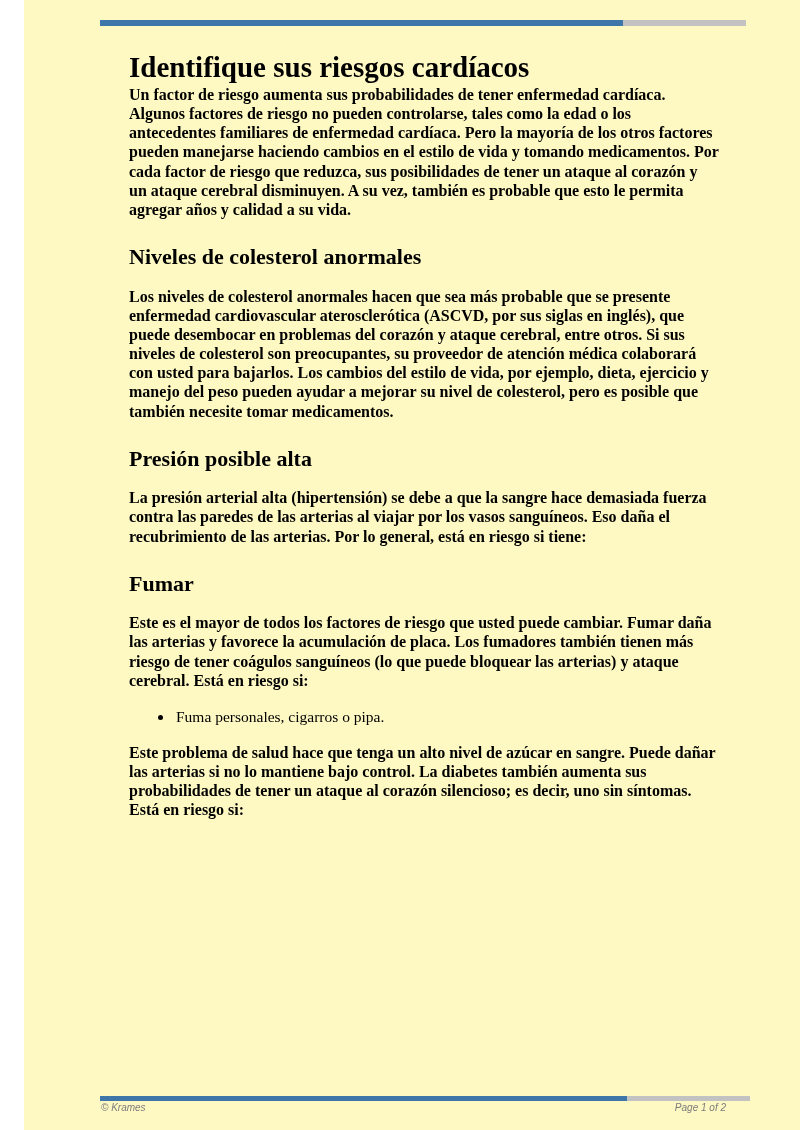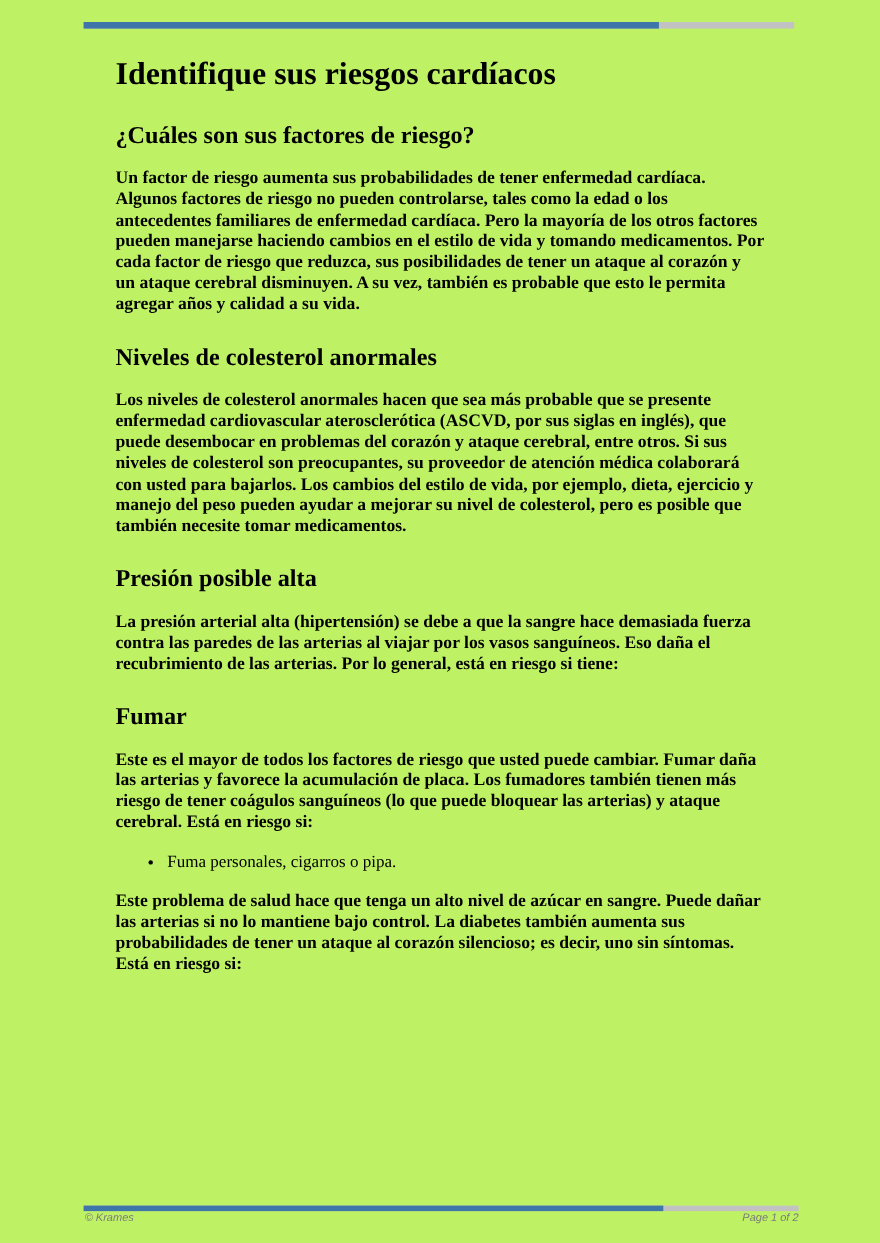--- a/index.html
+++ b/index.html
@@ -12,21 +12,22 @@
     width: 800px;
     height: 1130px;
     position: relative;
     overflow: hidden;
     font-family: "Liberation Serif", serif;
     color: #000000;
   }
   .page {
     position: absolute;
     inset: 0;
-    background: #bef264;
+    background: #fef9c3;
+    margin-left: 24px;
   }
   
   .top-bar {
     position: absolute;
     top: 20px;
     left: 76px;
     width: 646px;
     height: 6px;
     background: var(--bar-gray, #c2c2c2);
   }
@@ -101,21 +102,20 @@
 
   <div class="top-bar">
     <div class="bar-fill"></div>
   </div>
 
   <div class="content">
 
     <h1>Identifique sus riesgos cardíacos</h1>
 
     <section>
-      <h2>¿Cuáles son sus factores de riesgo?</h2>
       <p>Un factor de riesgo aumenta sus probabilidades de tener enfermedad cardíaca. Algunos factores de riesgo no pueden controlarse, tales como la edad o los antecedentes familiares de enfermedad cardíaca. Pero la mayoría de los otros factores pueden manejarse haciendo cambios en el estilo de vida y tomando medicamentos. Por cada factor de riesgo que reduzca, sus posibilidades de tener un ataque al corazón y un ataque cerebral disminuyen. A su vez, también es probable que esto le permita agregar años y calidad a su vida.</p>
     </section>
 
 
     <section>
       <h2>Niveles de colesterol anormales</h2>
       <p>Los niveles de colesterol anormales hacen que sea más probable que se presente enfermedad cardiovascular aterosclerótica (ASCVD, por sus siglas en inglés), que puede desembocar en problemas del corazón y ataque cerebral, entre otros. Si sus niveles de colesterol son preocupantes, su proveedor de atención médica colaborará con usted para bajarlos. Los cambios del estilo de vida, por ejemplo, dieta, ejercicio y manejo del peso pueden ayudar a mejorar su nivel de colesterol, pero es posible que también necesite tomar medicamentos.</p>
     </section>
 
     <section>

